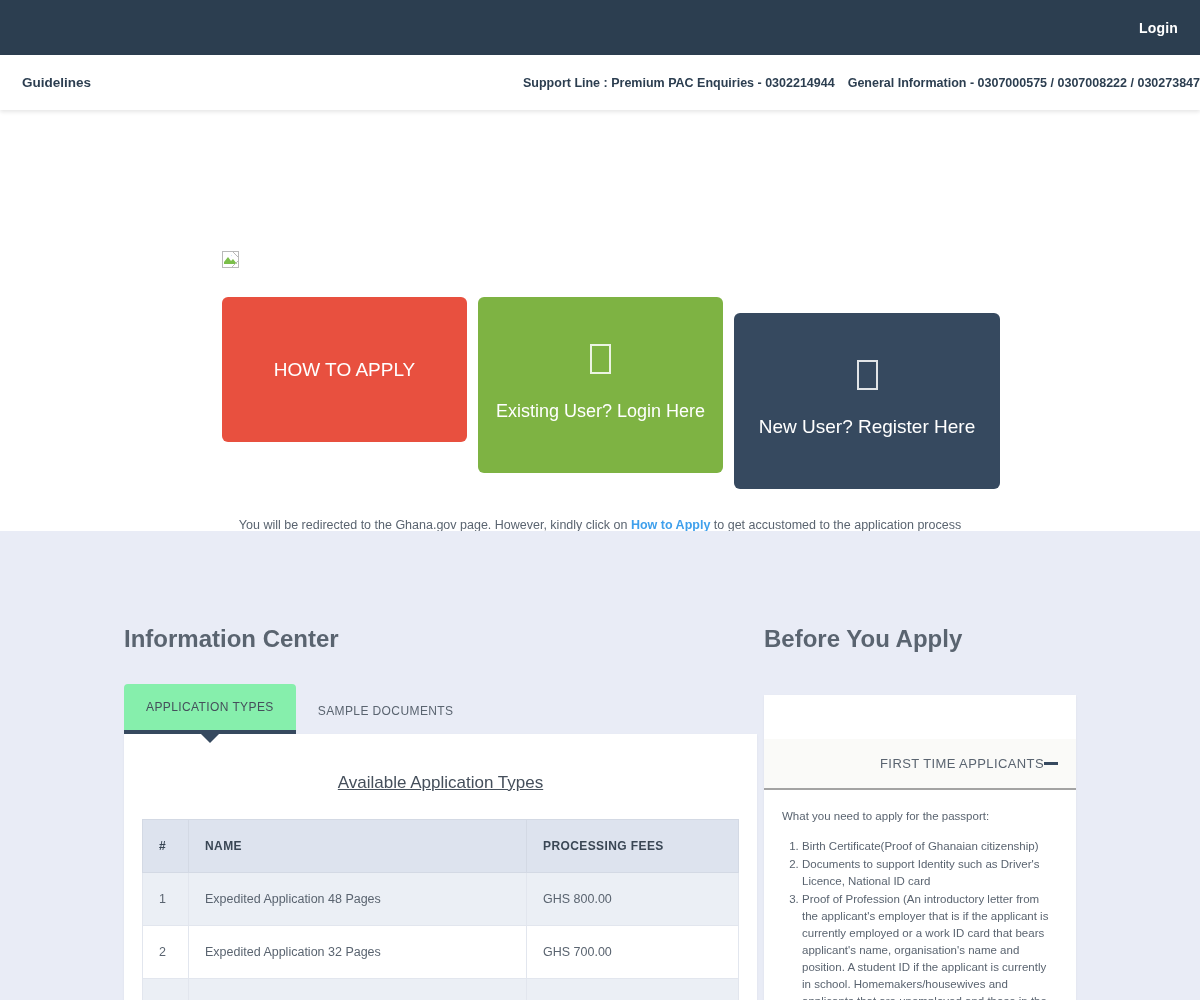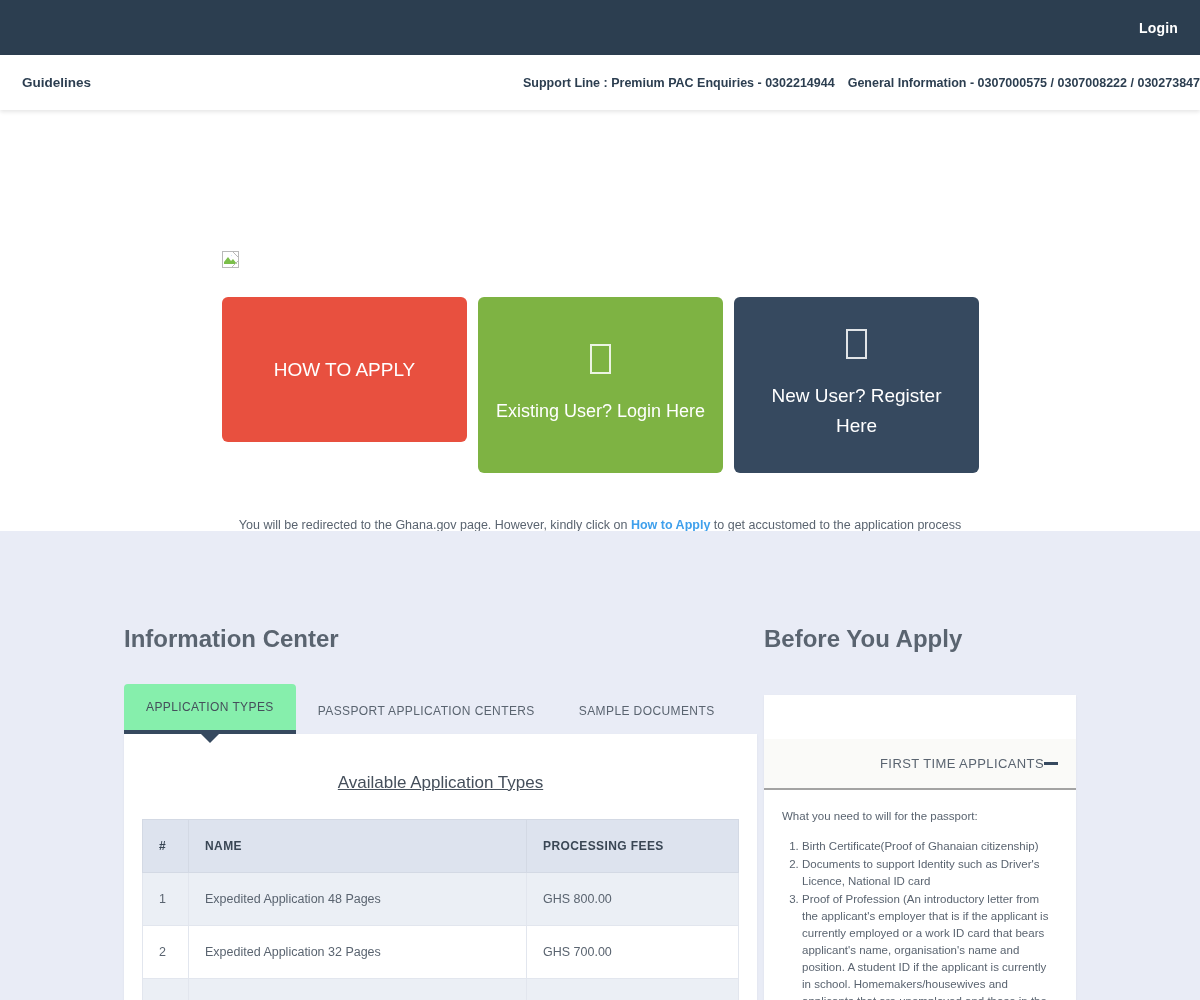--- a/index.html
+++ b/index.html
@@ -99,22 +99,22 @@
     background: #E8503F;
     font-size: 19px;
   }
   .card-login {
     left: 256px; top: 0;
     width: 245px; height: 176px;
     background: #7EB343;
     font-size: 18px;
   }
   .card-register {
-    left: 512px; top: 0;
-    width: 245px; height: 176px;
+    left: 512px; top: 16px;
+    width: 266px; height: 176px;
     background: #36495F;
     font-size: 19px;
   }
   .card-icon {
     display: inline-block;
     width: 21px; height: 30px;
     border: 2px solid rgba(255,255,255,.85);
     margin-bottom: 22px;
   }
   .card-label { line-height: 30px; padding: 0 16px; }
@@ -324,23 +324,20 @@
 
 <div class="info-section">
 
   <h2 class="section-title title-left">Information Center</h2>
   <h2 class="section-title title-right">Before You Apply</h2>
 
   <div class="tabs-wrap">
     <div class="tabs">
       <div class="tab active">
         <span>APPLICATION TYPES</span>
-      </div>
-      <div class="tab">
-        <span>PASSPORT APPLICATION CENTERS</span>
       </div>
       <div class="tab">
         <span>SAMPLE DOCUMENTS</span>
       </div>
     </div>
 
     <div class="tab-panel">
       <div class="panel-heading">Available Application Types</div>
 
       <table class="apptypes">
@@ -372,21 +369,21 @@
       </table>
     </div>
   </div>
 
   <div class="accordion">
     <div class="acc-header">
       <span class="acc-title">FIRST TIME APPLICANTS</span>
       <span class="acc-minus"></span>
     </div>
     <div class="acc-body">
-      <div>What you need to will for the passport:</div>
+      <div>What you need to apply for the passport:</div>
       <ol>
         <li>Birth Certificate(Proof of Ghanaian citizenship)</li>
         <li>Documents to support Identity such as Driver's Licence, National ID card</li>
         <li>Proof of Profession (An introductory letter from the applicant's employer that is if the applicant is currently employed or a work ID card that bears applicant's name, organisation's name and position. A student ID if the applicant is currently in school. Homemakers/housewives and applicants that are unemployed and those in the non-formal sector of employment like mechanics, hairdressers seamstresses, traders etc. do not need proof. Registered Business Owners</li>
       </ol>
     </div>
   </div>
 
 </div>
 

